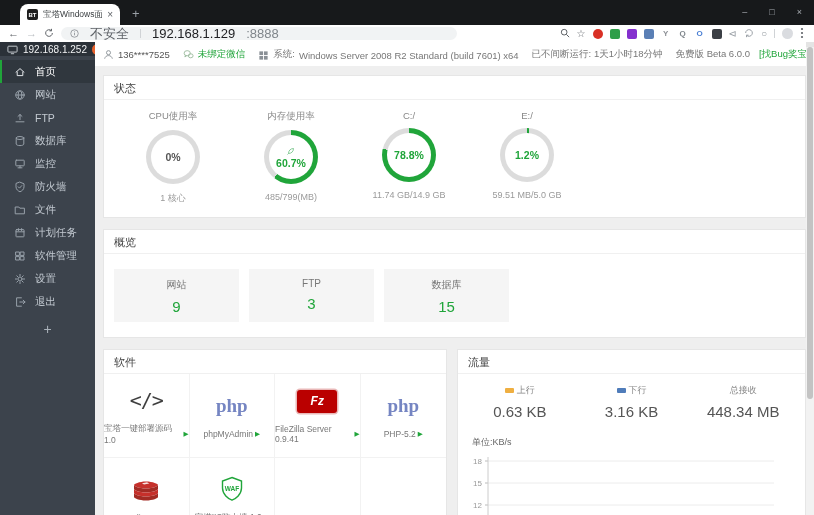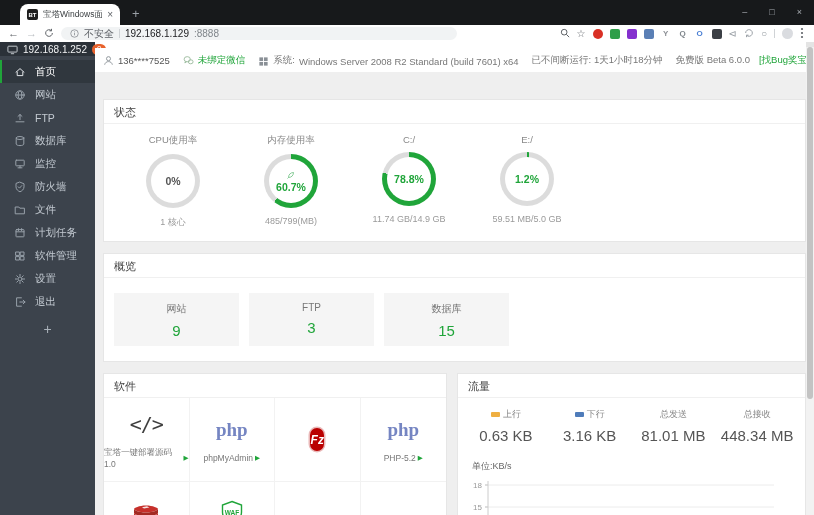--- a/index.html
+++ b/index.html
@@ -15,21 +15,21 @@
              display:flex; align-items:center; justify-content:center; border-radius:2px; flex:none; }
   .tab-title { font-size:8.5px; color:#3c4043; white-space:nowrap; overflow:hidden; flex:1; }
   .tab-close { color:#5f6368; font-size:10px; line-height:1; flex:none; }
   .newtab { color:#9aa0a6; font-size:13px; margin:0 0 5px 12px; line-height:1; }
   .win-controls { margin-left:auto; display:flex; gap:22px; margin-right:12px; margin-bottom:8px;
                   color:#a8adb3; font-size:9px; line-height:1; }
   .toolbar { height:17px; background:#fff; display:flex; align-items:center; padding:0 8px; gap:7px; }
   .nav-ic { color:#5f6368; font-size:11px; line-height:1; }
   .nav-ic.dim { color:#b9bdc2; }
   .omnibox { width:396px; height:13px; background:#f1f3f4; border-radius:7px; display:flex;
-             align-items:center; padding:0 9px; gap:5px; font-size:10px; color:#5f6368; }
+             align-items:center; padding:0 9px; gap:11px; font-size:13px; color:#5f6368; }
   .omni-div { width:1px; height:9px; background:#d0d3d6; }
   .url-host { color:#202124; }
   .url-port { color:#80868b; }
   .tool-icons { display:flex; align-items:center; gap:7px; margin-left:auto; padding-right:2px; }
   .glyph-ic { color:#5f6368; font-size:10px; line-height:1; }
   .ext-icon { width:10px; height:10px; border-radius:2px; display:inline-flex; align-items:center;
               justify-content:center; font-size:8px; font-weight:bold; }
   .ext-icon.round { border-radius:50%; }
   .profile-circle { width:11px; height:11px; border-radius:50%; background:#dadce0; }
 
@@ -41,30 +41,30 @@
   .badge { background:#e8622c; color:#fff; border-radius:8px; font-size:8px; padding:1.5px 5px;
            margin-left:auto; line-height:1; }
   .menu { margin-top:4px; }
   .menu-item { height:23px; display:flex; align-items:center; padding-left:12px; gap:9px;
                font-size:10.5px; color:#c3cad1; border-left:2px solid transparent; cursor:pointer; }
   .menu-item .mi-icon { width:12px; height:12px; color:#97a0a9; flex:none; }
   .menu-item.active { background:#30373e; border-left-color:#20a53a; color:#fff; }
   .menu-item.active .mi-icon { color:#e3e6e9; }
   .sidebar-add { text-align:center; color:#aab2ba; font-size:14px; margin-top:9px; line-height:1; }
 
-  .main { flex:1; background:#efefef; display:flex; flex-direction:column; min-width:0;margin-top:6px; }
+  .main { flex:1; background:#efefef; display:flex; flex-direction:column; min-width:0; }
   .main-topbar { height:24px; background:#fff; display:flex; align-items:center;
                  padding:0 16px 0 8px; gap:13px; font-size:9.5px; color:#555; flex:none; }
   .tb-item { display:flex; align-items:center; gap:4px; white-space:nowrap; }
   .tb-icon { width:11px; height:11px; color:#8a9096; flex:none; }
   .green { color:#20a53a; }
   .gray { color:#777;align-items:flex-end; }
   .tb-right { margin-left:auto; display:flex; align-items:center; gap:9px; white-space:nowrap; }
 
-  .content { flex:1; padding:27px 8px 0 8px; overflow:hidden; }
+  .content { flex:1; padding:9px 8px 0 8px; overflow:hidden; }
   .card { background:#fff; border:1px solid #e6e6e6; margin-bottom:11px; }
   .card-header { height:24px; line-height:24px; padding:0 10px; font-size:11px; color:#444;
                  border-bottom:1px solid #f0f0f0; }
 
   .status-body { display:flex; padding:10px 0 12px 10px; }
   .gauge-block { width:118px; text-align:center; }
   .gauge-label { font-size:9.5px; color:#888; margin-bottom:7px; }
   .gauge { width:54px; height:54px; border-radius:50%; margin:0 auto; position:relative; }
   .gauge::before { content:""; position:absolute; inset:5px; background:#fff; border-radius:50%; }
   .gauge-value { position:absolute; inset:0; display:flex; flex-direction:column; align-items:center;
@@ -85,22 +85,22 @@
              display:flex; flex-direction:column; align-items:center; justify-content:center;
              gap:9px; cursor:pointer; }
   .sw-cell:nth-child(4n) { border-right:none; }
   .sw-icon { height:28px; display:flex; align-items:center; justify-content:center; }
   .sw-name { font-size:8.5px; color:#777; display:flex; align-items:center; gap:2px; }
   .st-run { color:#20a53a; font-size:6.5px; }
   .st-stop { color:#d0261c; font-size:7px; }
   .ic-code { font-family:"DejaVu Sans Mono",monospace; font-size:20px; color:#3f3f3f; letter-spacing:-1px; }
   .ic-iis { font-family:"Liberation Serif",serif; font-size:20px; color:#1e1e1e; letter-spacing:1px; }
   .ic-php { font-family:"Liberation Serif",serif; font-weight:bold; font-size:19px; color:#7585c2; }
-  .ic-fz { width:14px; height:23px; background:#ba0000; color:#fff; font-weight:bold; font-style:italic;
-           border-radius:11px; display:flex; align-items:center; justify-content:center; font-size:12px;
+  .ic-fz { width:40px; height:23px; background:#ba0000; color:#fff; font-weight:bold; font-style:italic;
+           border-radius:3px; display:flex; align-items:center; justify-content:center; font-size:12px;
            box-shadow:0 0 0 1.5px #e9b8b8; }
 
   .tr-stats { display:flex; padding:10px 6px 0 6px; }
   .tr-stat { flex:1; text-align:center; }
   .tr-label { font-size:9px; color:#888; display:flex; align-items:center; justify-content:center; gap:3px; }
   .swatch { width:9px; height:5px; border-radius:1px; display:inline-block; }
   .tr-value { font-size:15px; color:#555; margin-top:6px;text-align:center; }
   .unit-label { font-size:9px; color:#666; margin:16px 0 2px 14px; }
   .chart-wrap { padding:0 6px 0 6px; }
 
@@ -398,20 +398,24 @@
                   </div>
                   <div class="sw-name">
                     <span>phpMyAdmin</span>
                     <span class="st-run">▶</span>
                   </div>
                 </div>
                 <div class="sw-cell">
                   <div class="sw-icon">
                     <span class="ic-fz">Fz</span>
                   </div>
+                  <div class="sw-name">
+                    <span>FileZilla Server 0.9.41</span>
+                    <span class="st-run">▶</span>
+                  </div>
                 </div>
                 <div class="sw-cell">
                   <div class="sw-icon">
                     <span class="ic-php">php</span>
                   </div>
                   <div class="sw-name">
                     <span>PHP-5.2</span>
                     <span class="st-run">▶</span>
                   </div>
                 </div>
@@ -454,26 +458,20 @@
                     <span>上行</span>
                   </div>
                   <div class="tr-value">0.63 KB</div>
                 </div>
                 <div class="tr-stat">
                   <div class="tr-label">
                     <span class="swatch" style="background:#4f7cba"></span>
                     <span>下行</span>
                   </div>
                   <div class="tr-value">3.16 KB</div>
-                </div>
-                <div class="tr-stat">
-                  <div class="tr-label">
-                    <span>总发送</span>
-                  </div>
-                  <div class="tr-value">81.01 MB</div>
                 </div>
                 <div class="tr-stat">
                   <div class="tr-label">
                     <span>总接收</span>
                   </div>
                   <div class="tr-value">448.34 MB</div>
                 </div>
               </div>
             <div class="unit-label">单位:KB/s</div>
             <div class="chart-wrap">

